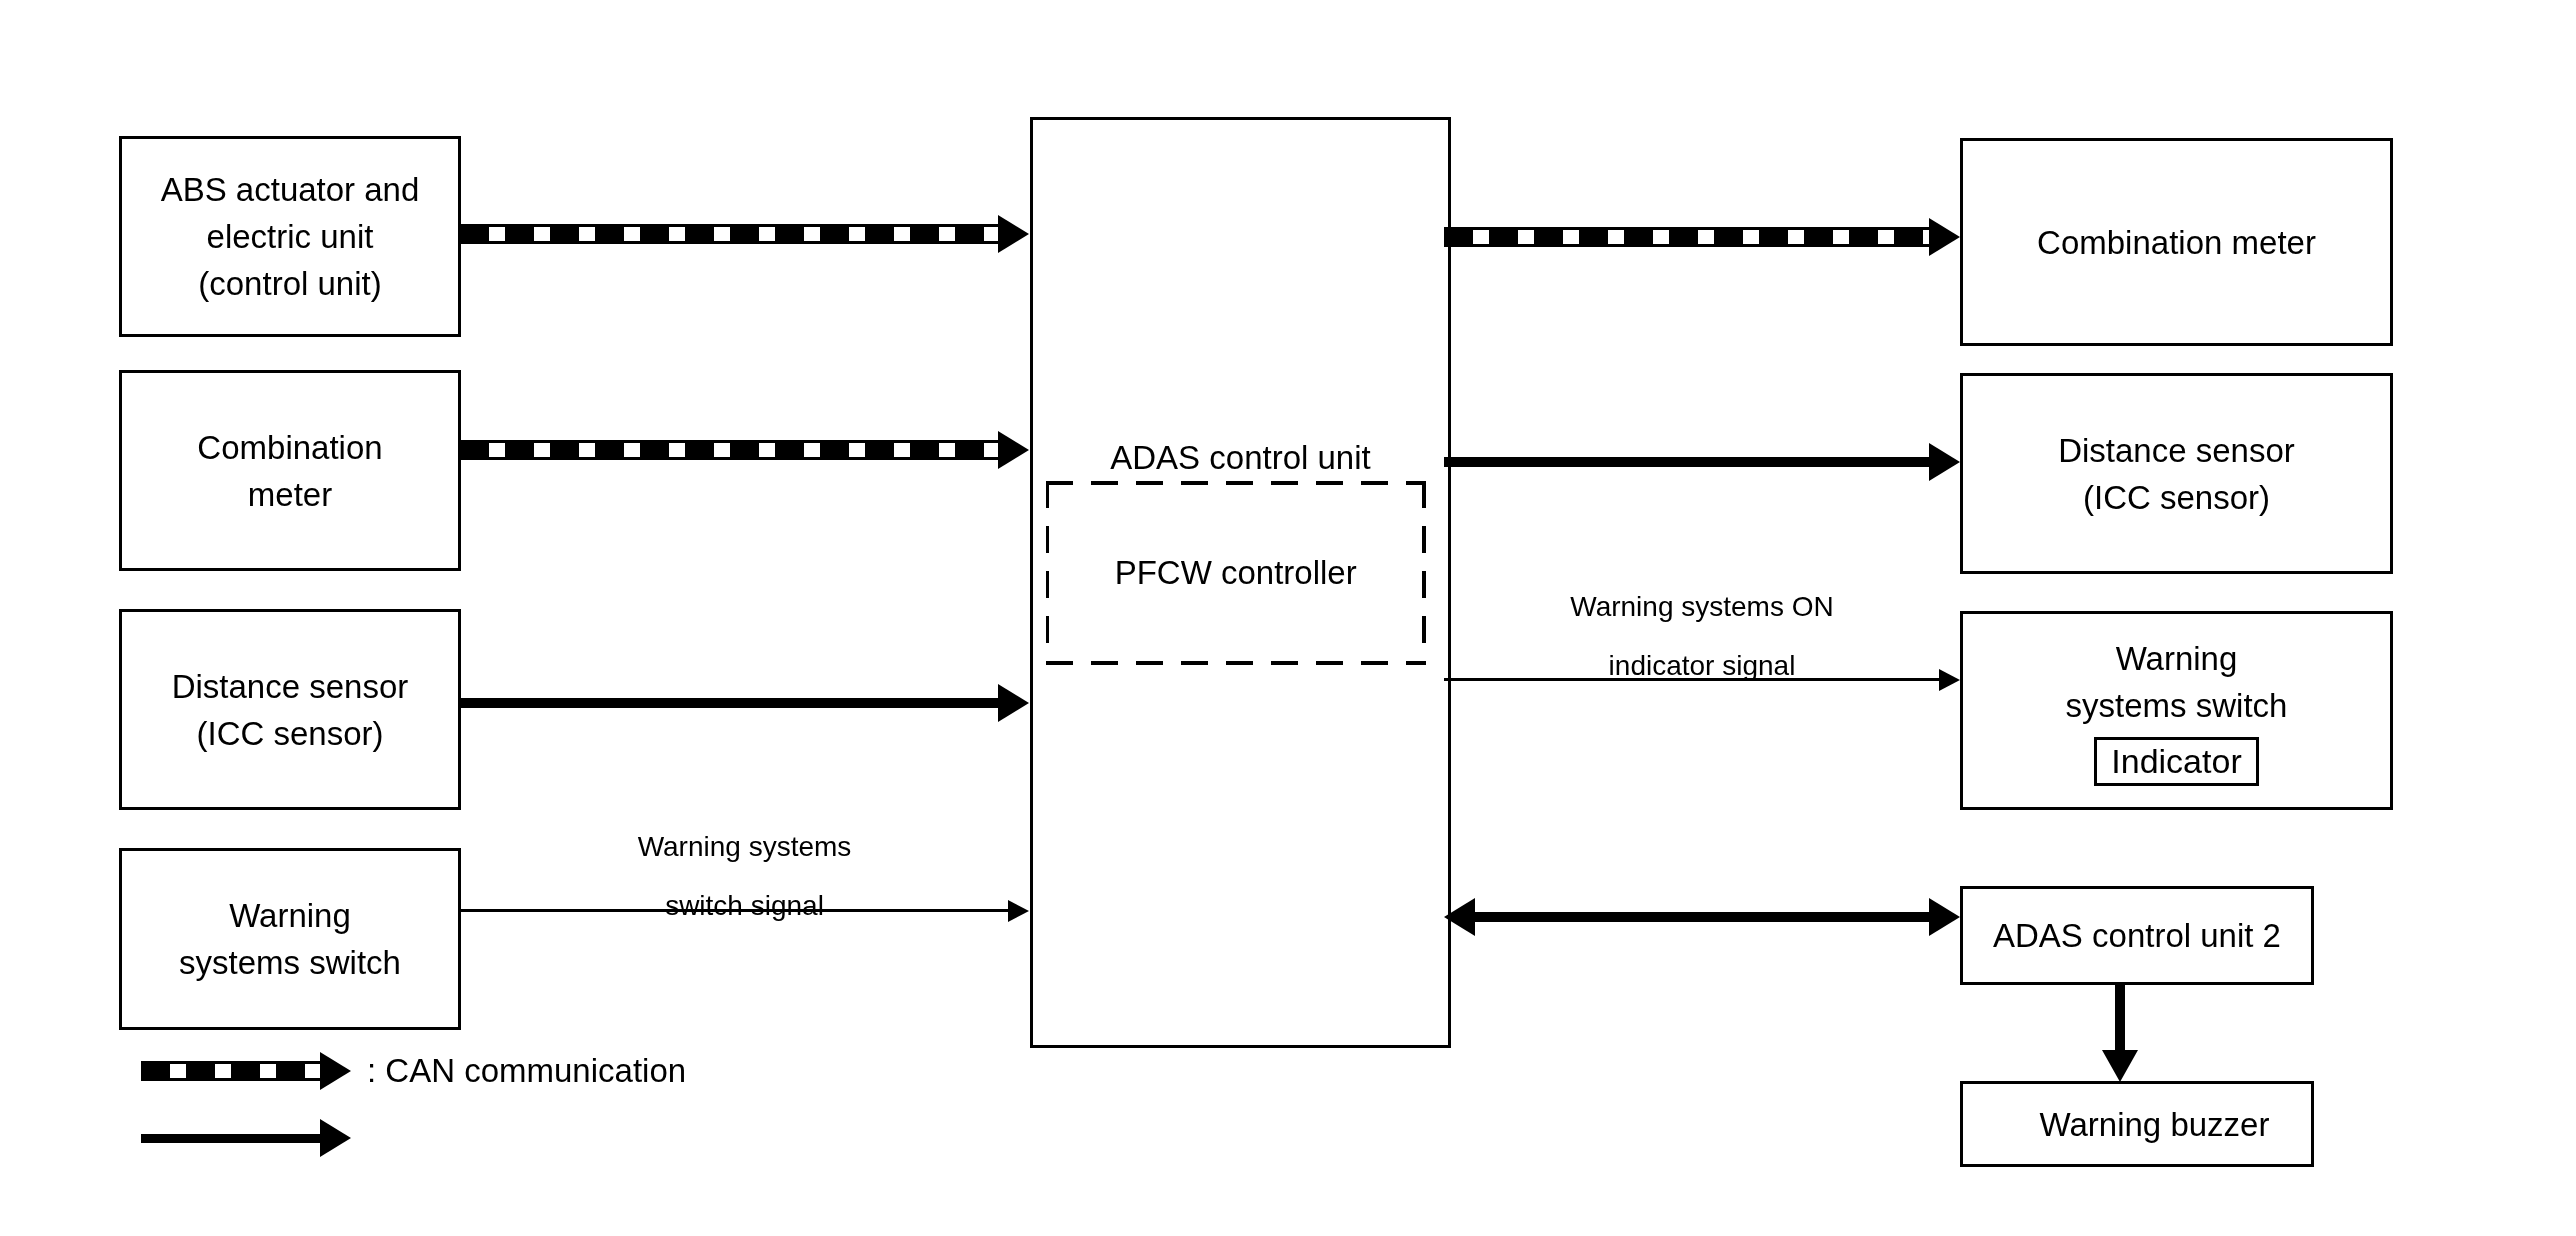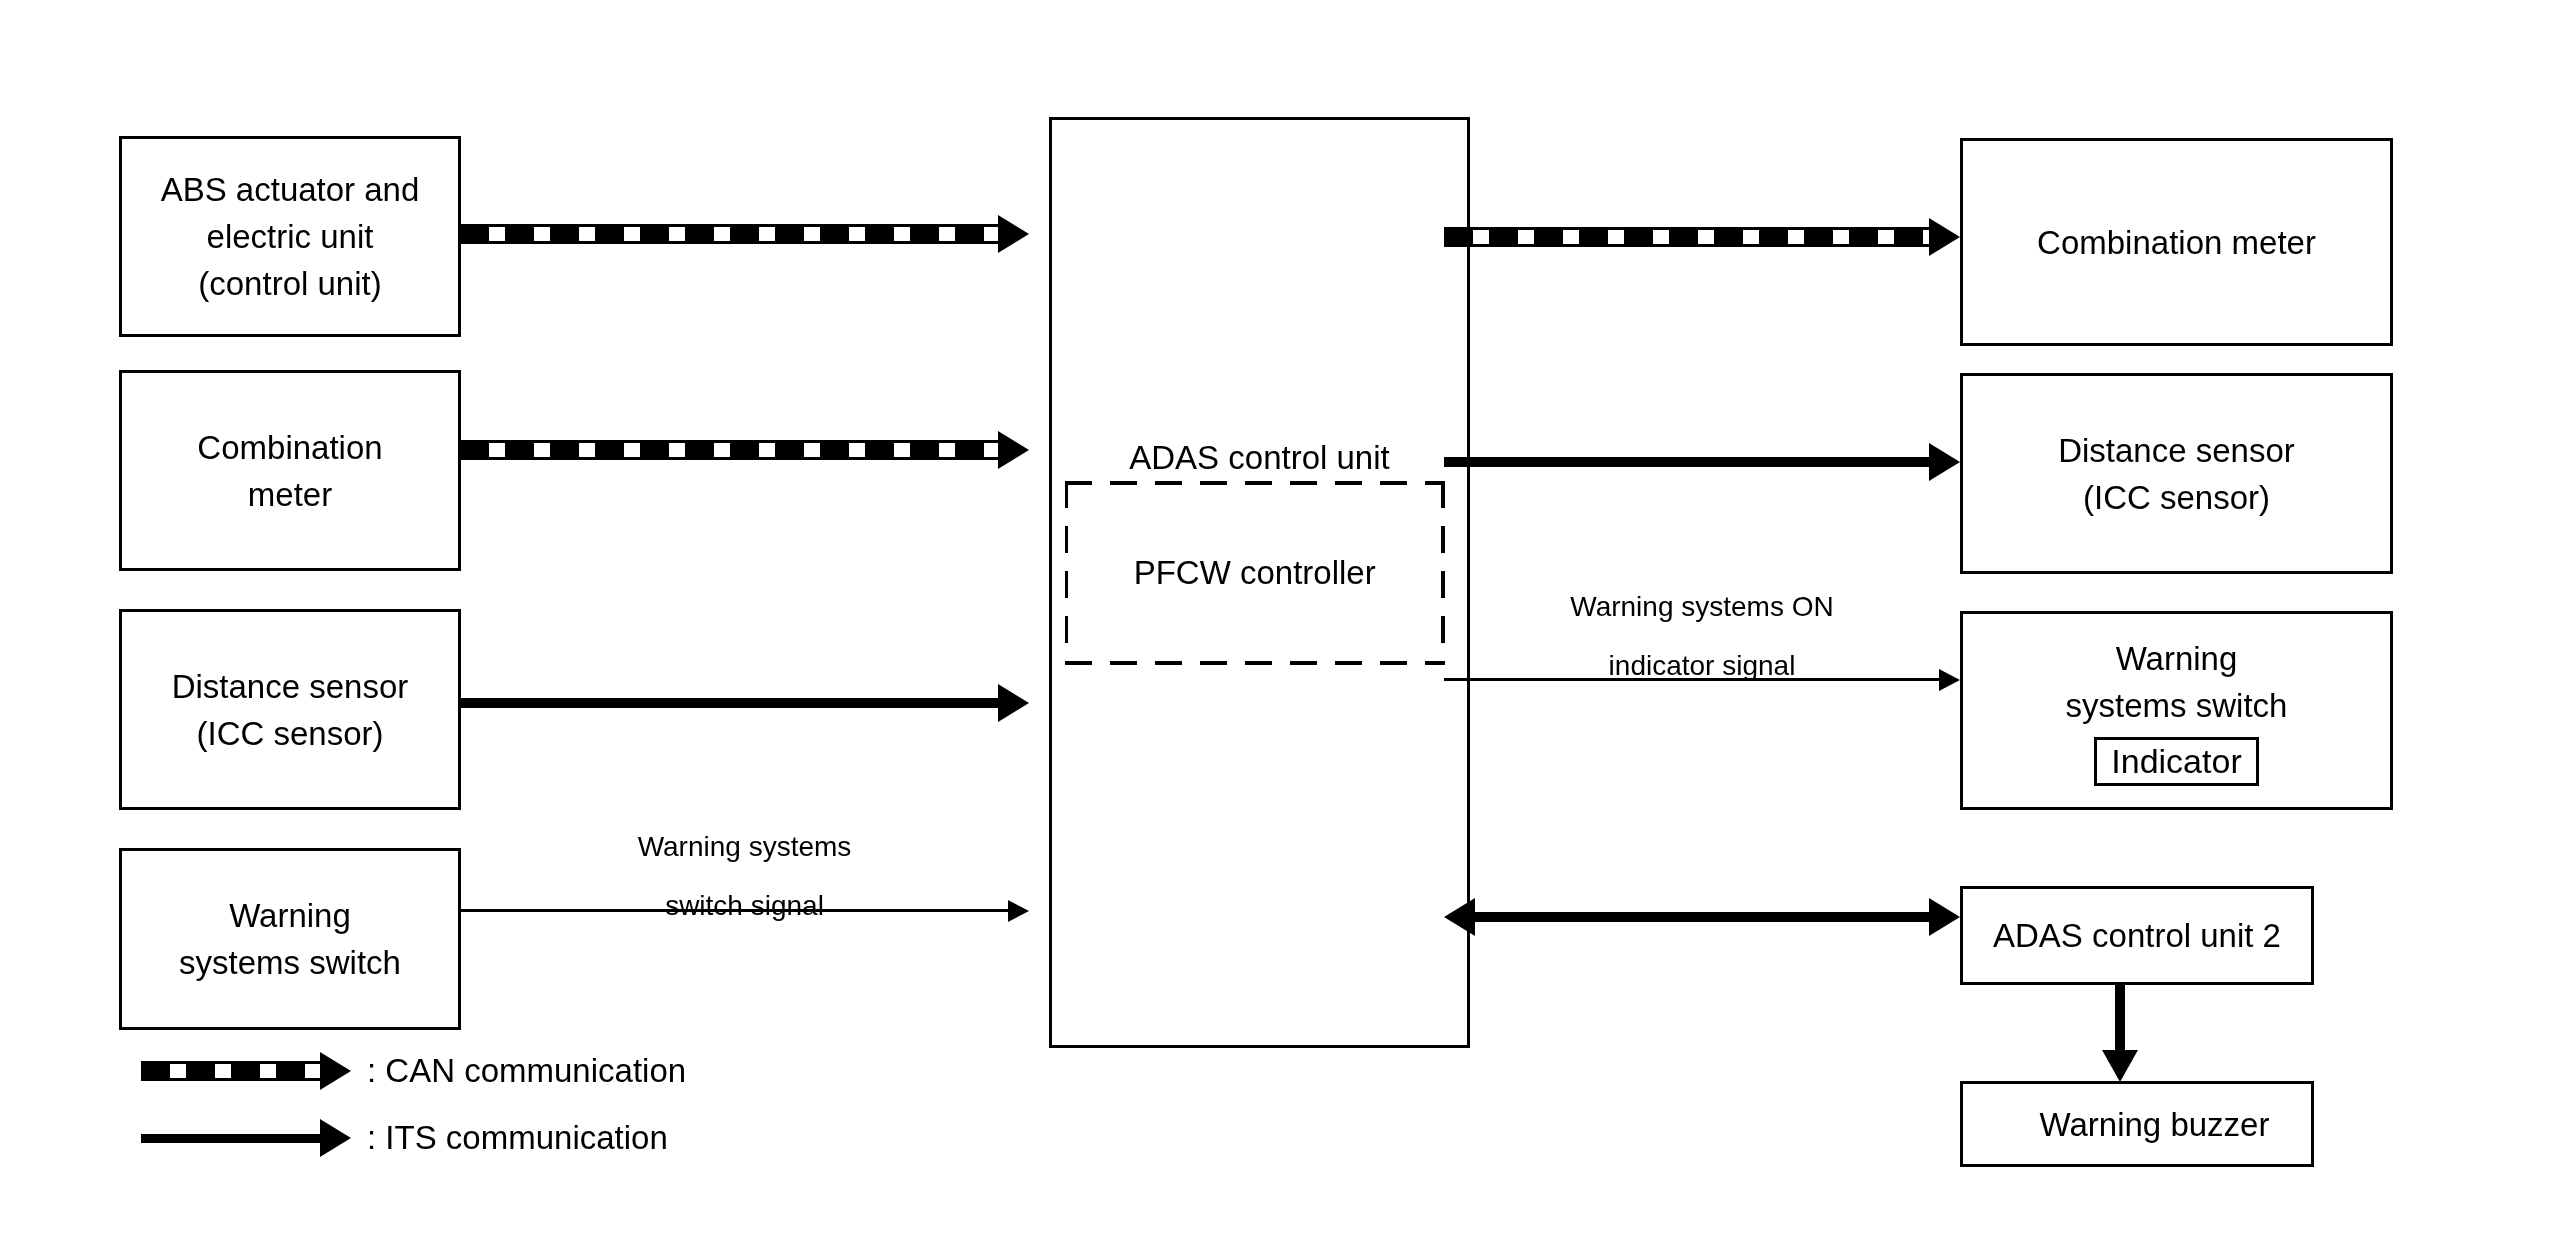--- a/index.html
+++ b/index.html
@@ -116,21 +116,20 @@
     border-top: 32px solid #000;
   }
   
   .adas-box {
     position: absolute;
     left: 1030px; top: 117px;
     width: 421px; height: 931px;
     border: 3.8px solid #000;
     background: #fff;
     box-sizing: border-box;
-    margin-left: 19px;
   }
   .adas-title {
     position: absolute;
     left: 0; top: 314px;
     width: 100%;
     text-align: center;
     font-size: 33px;
     line-height: 47px;
   }
   .pfcw {
@@ -276,16 +275,15 @@
   <div class="arrow" style="left:141px; top:1052px; width:210px;">
     <div class="can-shaft"></div>
     <div class="head-right"></div>
   </div>
   <div class="legend-text" style="left:367px; top:1047px;">: CAN communication</div>
 
   <div class="arrow" style="left:141px; top:1119px; width:210px;">
     <div class="its-shaft" style="height:9px; margin-top:-4.5px;"></div>
     <div class="head-right"></div>
   </div>
-  <div class="legend-text" style="left:367px; top:1114px;">: ITS communication</div>
 
 </div>
 
 
 </body></html>

